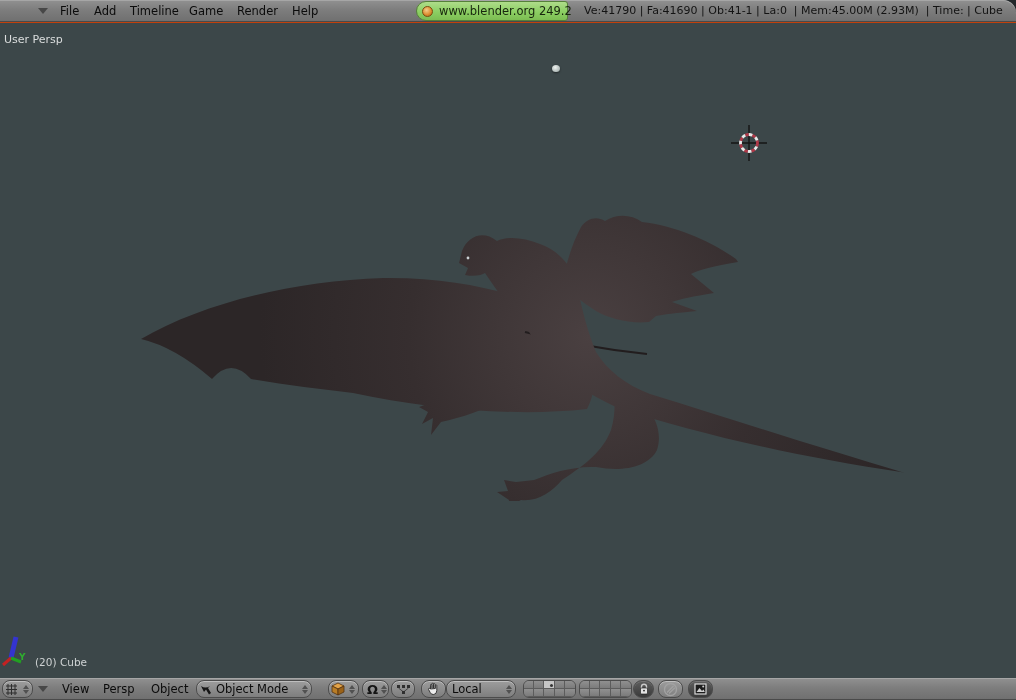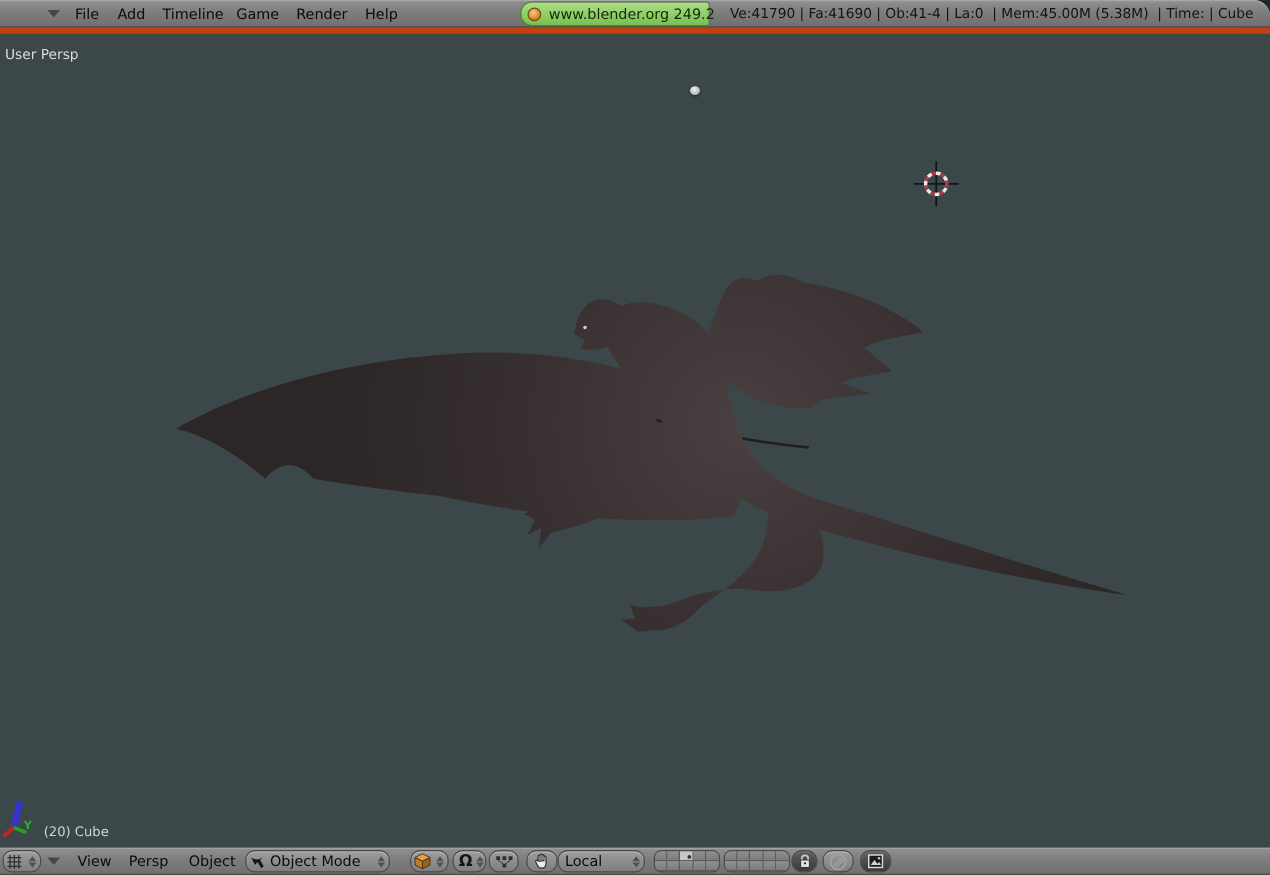--- a/index.html
+++ b/index.html
@@ -37,21 +37,21 @@
   .badge-dot{
     position:absolute;left:5px;top:4px;width:11px;height:11px;border-radius:50%;
     background:radial-gradient(circle at 40% 35%,#f4cd8a 0%,#dd8f33 55%,#a35d12 100%);
     border:1px solid #7c4a10;box-sizing:border-box;
   }
   .badge-text{position:absolute;left:22px;top:0;line-height:19px;font-size:11.5px;color:#17250d;white-space:nowrap;}
   .stats{position:absolute;left:584px;top:0;line-height:22px;font-size:11px;color:#131313;white-space:pre;}
   
   .viewport{
     position:absolute;left:0;top:22px;width:1016px;height:656px;
-    background:#3c4749;border-top:5px solid #c2410c;box-sizing:border-box;
+    background:#3c4749;border-top:1px solid #c2410c;box-sizing:border-box;
   }
   .view-label{position:absolute;left:4px;top:10px;font-size:11px;color:#dadddd;}
   .object-label{position:absolute;left:35px;top:633px;font-size:10.5px;color:#ced2d3;}
   .axis-y-label{position:absolute;left:19px;top:629px;font-size:9px;font-weight:bold;color:#2fae2f;}
   .cursor-dot{
     position:absolute;left:552px;top:42px;width:8px;height:7px;border-radius:50%;
     background:radial-gradient(circle at 40% 35%,#eef2ef 0%,#aeb8b6 70%,#7e8886 100%);
     box-shadow:0 1px 2px rgba(0,0,0,.45);
   }
   .abs{position:absolute;}
@@ -93,21 +93,21 @@
   <span class="menu-item" style="left:130px;">Timeline</span>
   <span class="menu-item" style="left:189px;">Game</span>
   <span class="menu-item" style="left:237px;">Render</span>
   <span class="menu-item" style="left:292px;">Help</span>
 
   <div class="badge">
     <span class="badge-dot"></span>
     <span class="badge-text">www.blender.org 249.2</span>
   </div>
 
-  <span class="stats">Ve:41790 | Fa:41690 | Ob:41-4 | La:0  | Mem:45.00M (5.38M)  | Time: | Cube</span>
+  <span class="stats">Ve:41790 | Fa:41690 | Ob:41-1 | La:0  | Mem:45.00M (2.93M)  | Time: | Cube</span>
 </div>
 
 <div class="viewport">
 
   <span class="view-label">User Persp</span>
 
   <div class="cursor-dot"></div>
 
   <svg class="abs" style="left:135px;top:188px;" width="780" height="290" viewBox="0 0 780 290">
     <defs>

